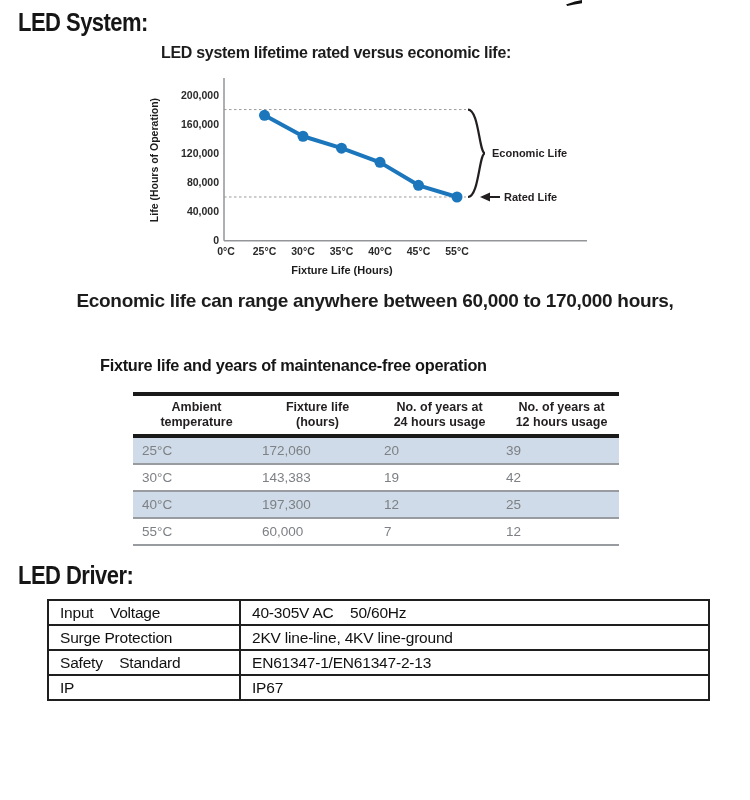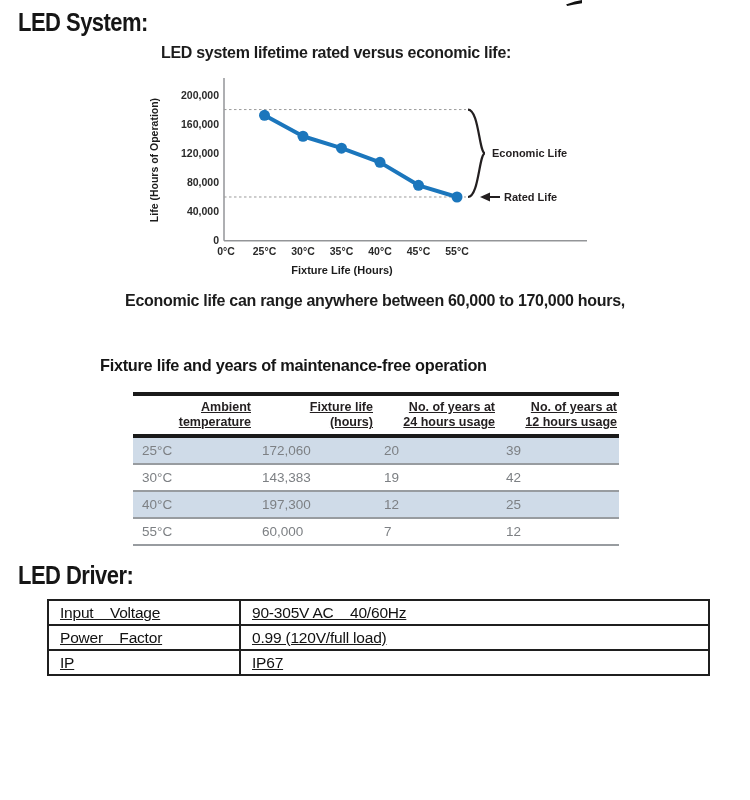--- a/index.html
+++ b/index.html
@@ -11,42 +11,42 @@
   .abs { position:absolute; }
   .h1 {
     font-size:25px; font-weight:bold; letter-spacing:-0.6px; color:#161616;
     transform:scaleX(0.88); transform-origin:left center; white-space:nowrap;
   }
   .chart-title {
     font-size:16.5px; font-weight:bold; text-align:center; color:#1c1c1c;
     letter-spacing:-0.3px; transform:scaleX(0.97); transform-origin:center;
   }
   .note {
-    width:620px; text-align:center; font-size:16px; font-weight:bold;
+    width:620px; text-align:center; font-size:19px; font-weight:bold;
     color:#1c1c1c; line-height:27px; letter-spacing:-0.3px;
   }
   .fixture-title {
     font-size:17px; font-weight:bold; color:#161616; letter-spacing:-0.3px;
     transform:scaleX(0.96); transform-origin:left center; white-space:nowrap;
   }
   .chart text { font-family:"Liberation Sans","DejaVu Sans",sans-serif; }
 
   table.fixture { border-collapse:collapse; width:486px; table-layout:fixed; }
   table.fixture thead tr { border-top:4px solid #1a1a1a; border-bottom:4px solid #1a1a1a; }
   table.fixture th {
-    text-align:right; vertical-align:top; padding:4px 2px 4px 9px;
-    font-size:12.5px; line-height:15px; color:#231f20; white-space:pre-line;text-decoration:underline;
+    text-align:center; vertical-align:top; padding:4px 2px 4px 9px;
+    font-size:12.5px; line-height:15px; color:#231f20; white-space:pre-line;
   }
   table.fixture td {
     padding:0 2px 0 9px; height:25px; font-size:13.5px; color:#7d8084;
     border-bottom:2px solid #989ca0; background:#ffffff;
   }
   table.fixture tr.alt td { background:#cfdbe8; }
 
-  table.driver { border-collapse:collapse; width:661px; table-layout:fixed;text-decoration:underline; }
+  table.driver { border-collapse:collapse; width:661px; table-layout:fixed; }
   table.driver td {
     border:2px solid #1f1f1f; height:23px; font-size:15.5px; color:#111111;
     padding:0 6px 0 11px; white-space:pre; letter-spacing:-0.2px;
     transform-origin:left center; overflow:hidden;
   }
   .edge-artifact {
     left:566px; top:0; width:16px; height:6px; background:#111;
     clip-path:polygon(0 75%, 55% 25%, 100% 0, 100% 55%, 45% 80%, 8% 100%);
   }
 </style>
@@ -154,25 +154,29 @@
 
 <div class="abs" style="left:47px; top:599px;">
   <table class="driver" id="driver-table">
       <colgroup>
         <col style="width: 192px;">
         <col style="width: 469px;">
       </colgroup>
       <tbody>
         <tr>
           <td>Input    Voltage</td>
-          <td>90-305V AC    40/60Hz</td>
+          <td>40-305V AC    50/60Hz</td>
         </tr>
         <tr>
-          <td>Power    Factor</td>
-          <td>0.99 (120V/full load)</td>
+          <td>Surge Protection</td>
+          <td>2KV line-line, 4KV line-ground</td>
+        </tr>
+        <tr>
+          <td>Safety    Standard</td>
+          <td>EN61347-1/EN61347-2-13</td>
         </tr>
         <tr>
           <td>IP</td>
           <td>IP67</td>
         </tr>
       </tbody>
     </table>
 </div>
 
 </body></html>

